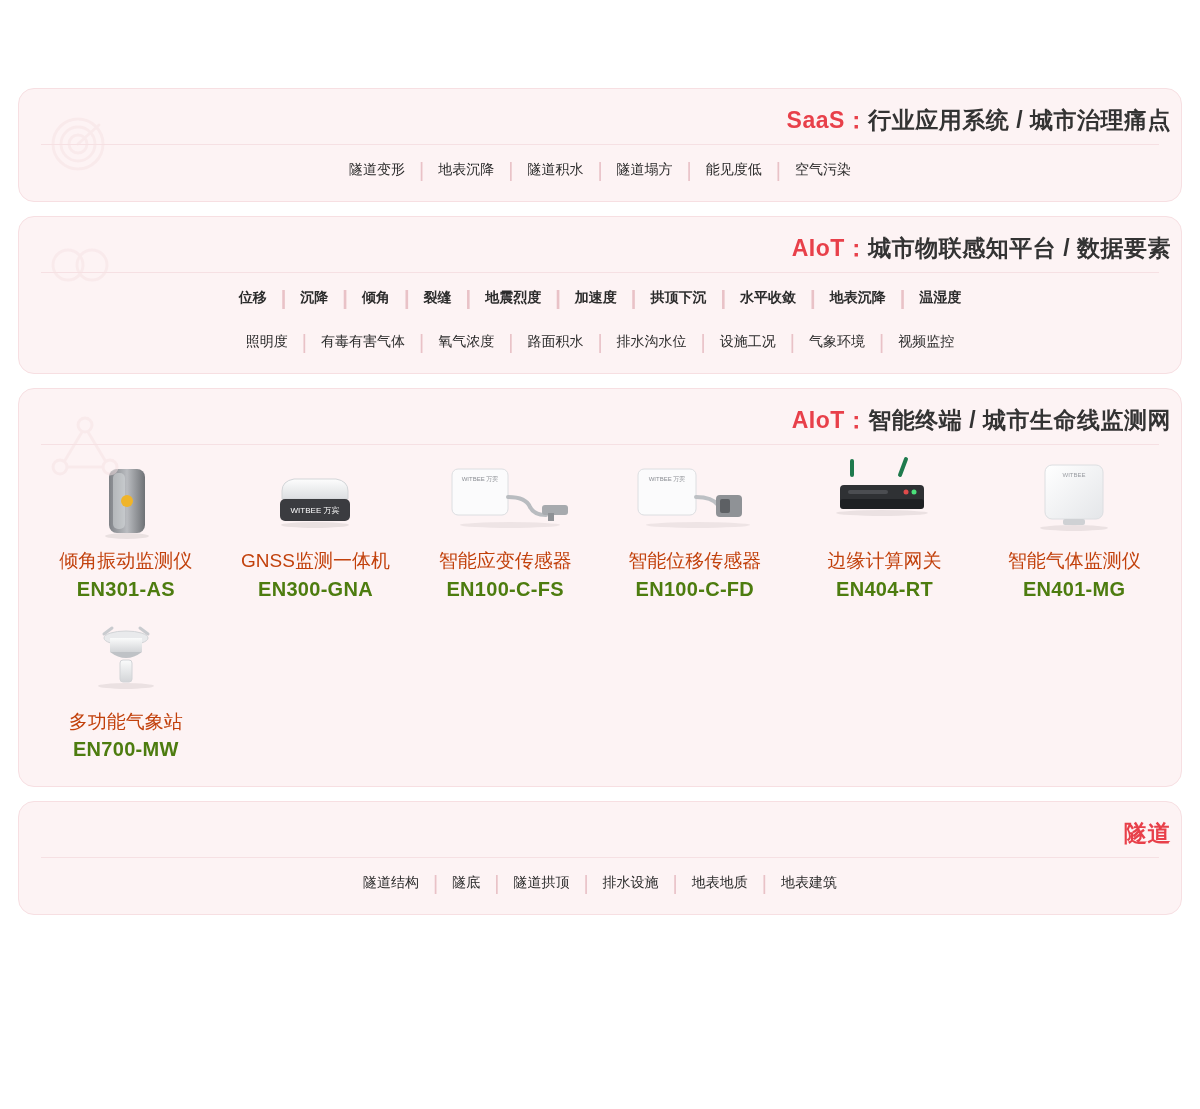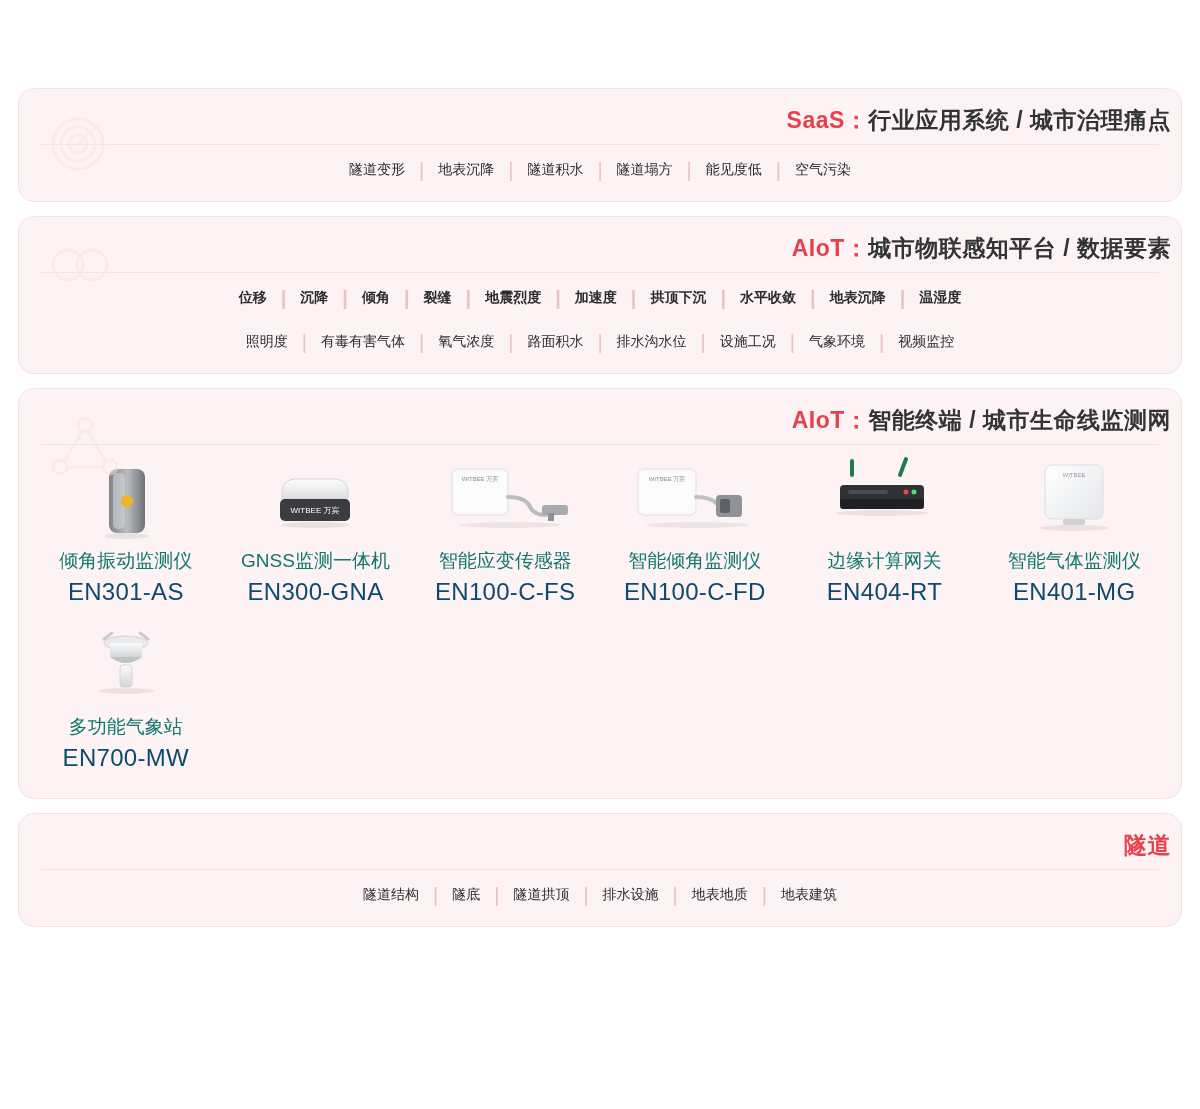--- a/index.html
+++ b/index.html
@@ -99,31 +99,32 @@
   .device-img {
     height: 86px;
     width: 150px;
     display: flex;
     align-items: center;
     justify-content: center;
     margin-bottom: 6px;
   }
   .device-name {
     font-size: 19px;
-    color: #0f766e;
+    color: #c2410c;
     line-height: 1.45;
     white-space: nowrap;
     text-align: center;
   }
   .device-model {
-    font-size: 24px;
-    color: #0c4a6e;
+    font-size: 20px;
+    color: #4d7c0f;
     line-height: 1.45;
     letter-spacing: 0.3px;
     white-space: nowrap;
+    font-weight: bold;
   }
 
   svg { display: block; }
 </style>
 </head>
 <body>
 
 <div class="stack">
 
   <section class="panel">
@@ -292,21 +293,21 @@
         <div class="device-img">
           <svg width="150" height="86" viewBox="0 0 150 86">
             <rect x="18" y="14" width="58" height="46" rx="6" fill="#fbfbfc" stroke="#dcdee1"></rect>
             <text x="47" y="26" font-family="Liberation Sans, sans-serif" font-size="6" fill="#8b8e93" text-anchor="middle">WITBEE 万宾</text>
             <path d="M76 42 Q92 42 98 50" fill="none" stroke="#bdc0c4" stroke-width="4" stroke-linecap="round"></path>
             <rect x="96" y="40" width="26" height="22" rx="4" fill="#8f9296"></rect>
             <rect x="100" y="44" width="10" height="14" rx="2" fill="#5d6064"></rect>
             <ellipse cx="78" cy="70" rx="52" ry="3" fill="#000" opacity="0.06"></ellipse>
           </svg>
         </div>
-        <div class="device-name">智能倾角监测仪</div>
+        <div class="device-name">智能位移传感器</div>
         <div class="device-model">EN100-C-FD</div>
       </div>
 
       <div class="device">
         <div class="device-img">
           <svg width="140" height="86" viewBox="0 0 140 86">
             <path d="M38 20 L38 6" stroke="#1f7a4d" stroke-width="4" stroke-linecap="round"></path>
             <path d="M86 20 L92 4" stroke="#1f7a4d" stroke-width="4" stroke-linecap="round"></path>
             <rect x="26" y="30" width="84" height="22" rx="4" fill="#2f3134"></rect>
             <rect x="26" y="44" width="84" height="10" rx="3" fill="#1e2023"></rect>

